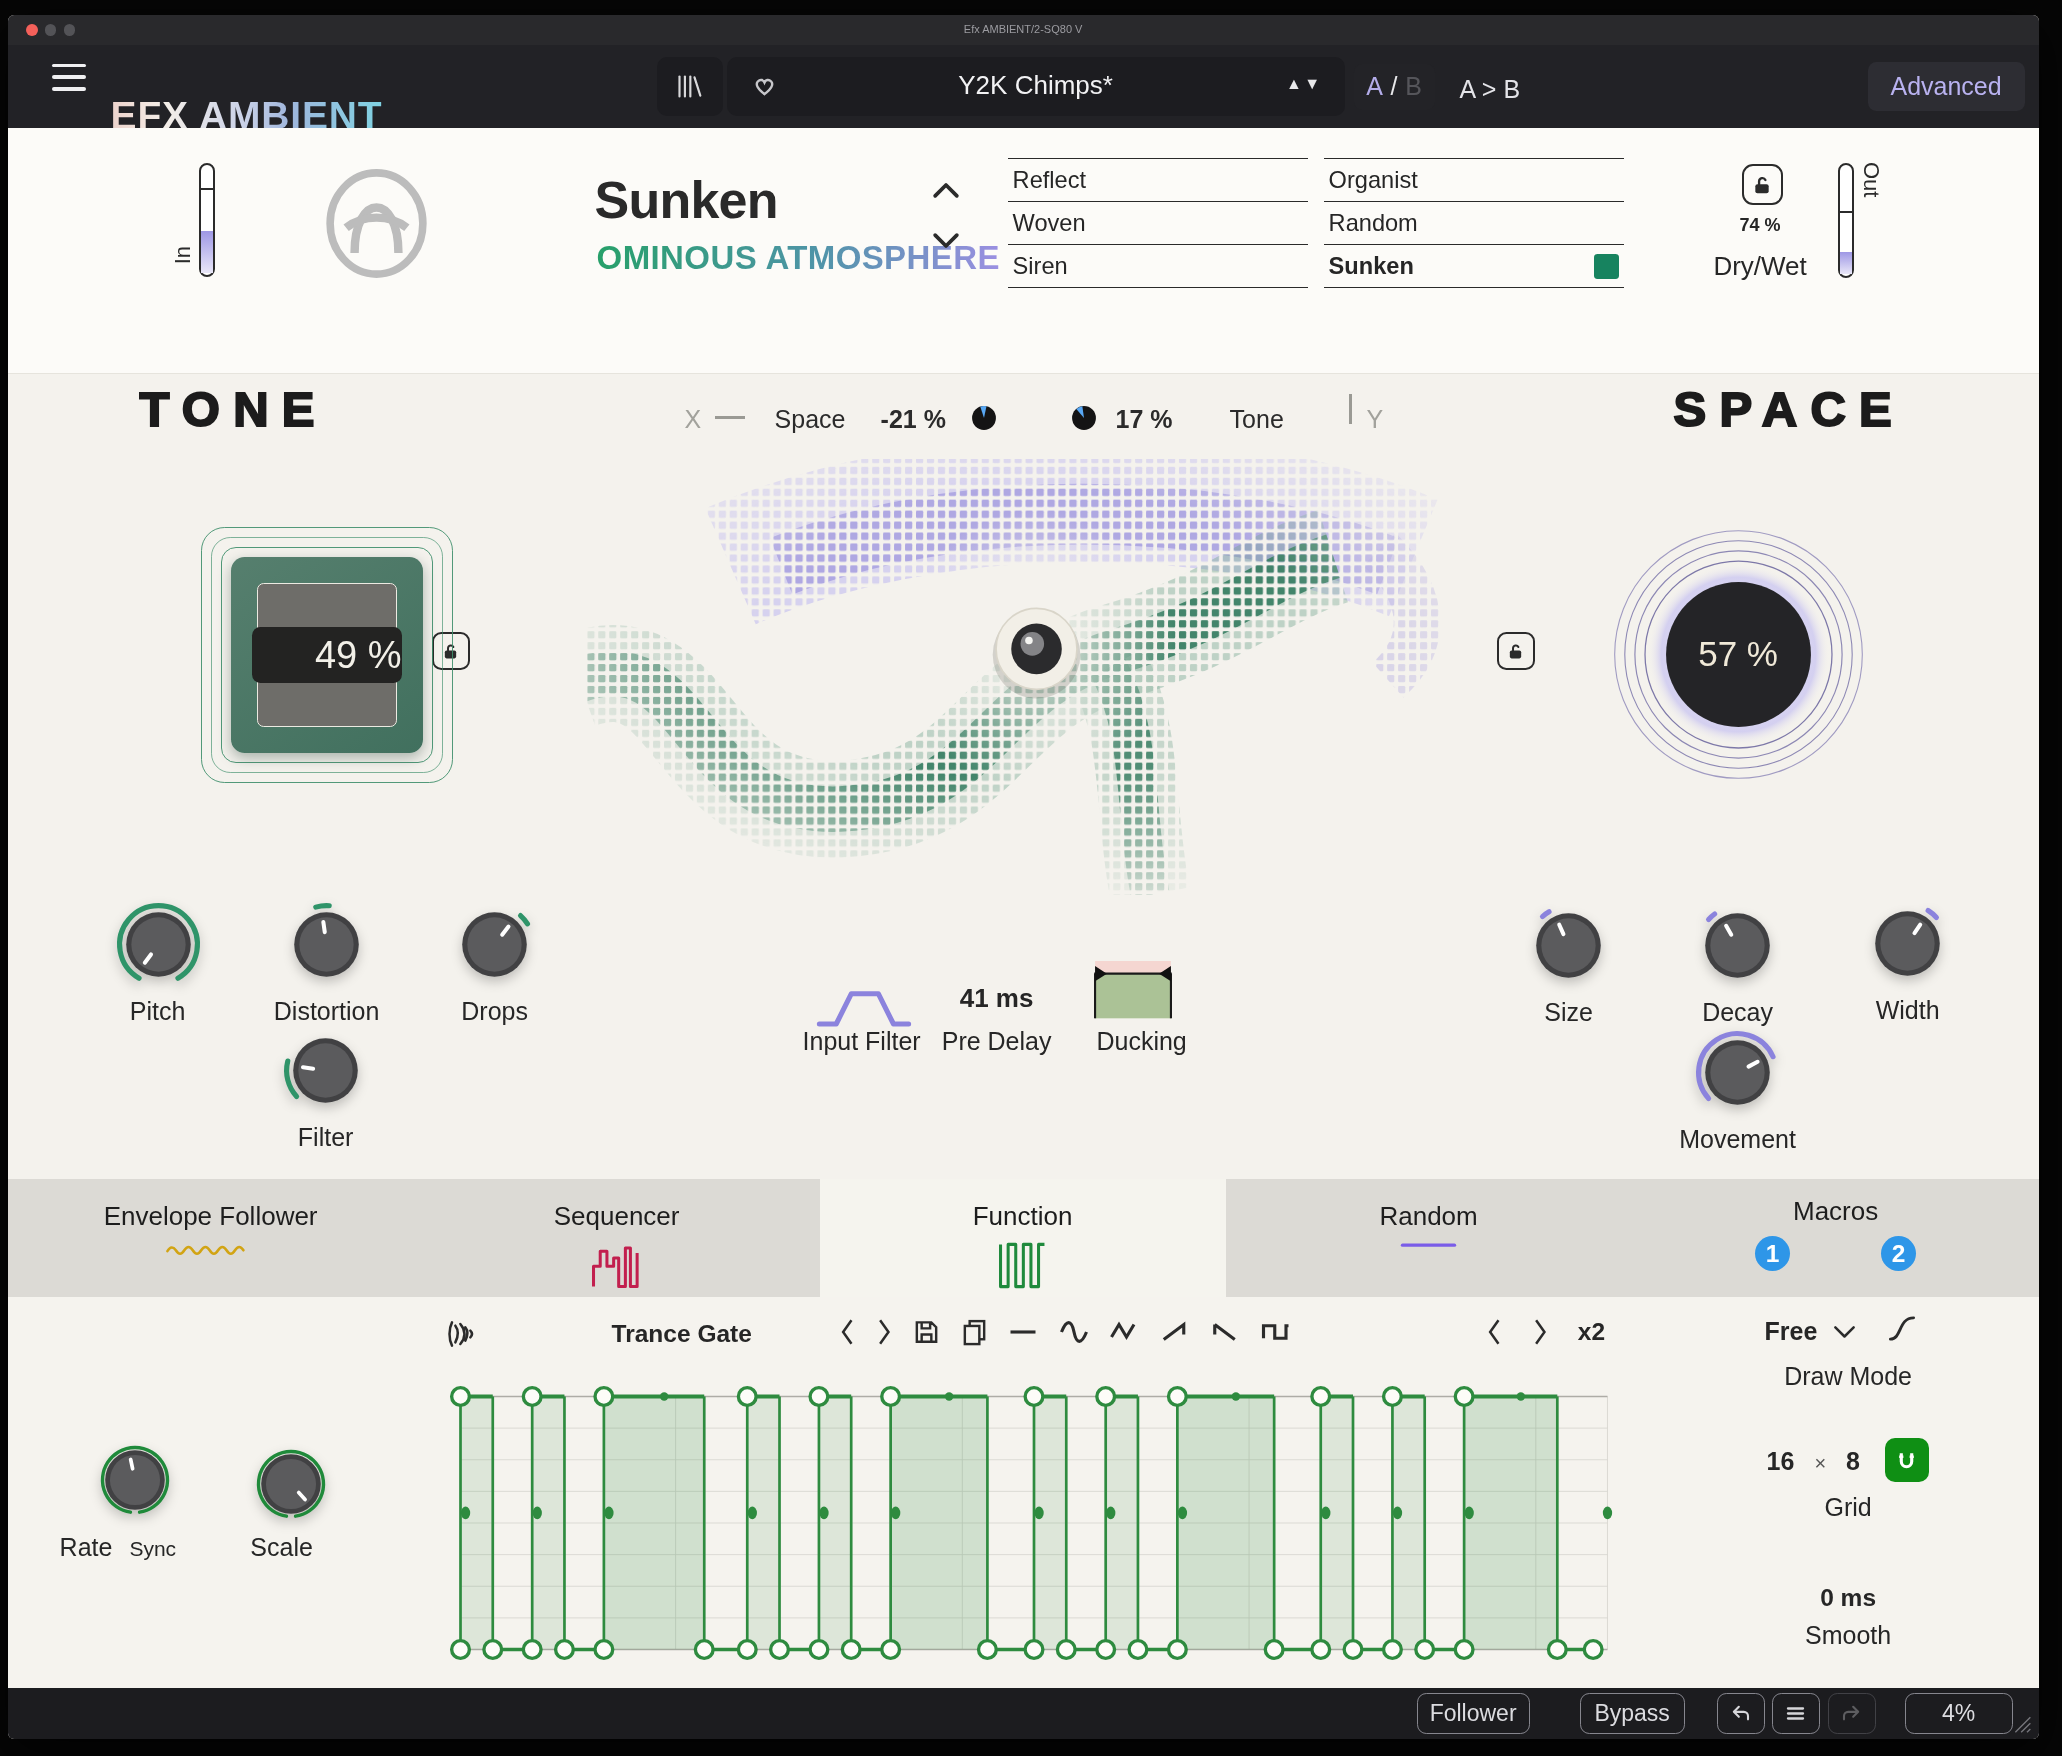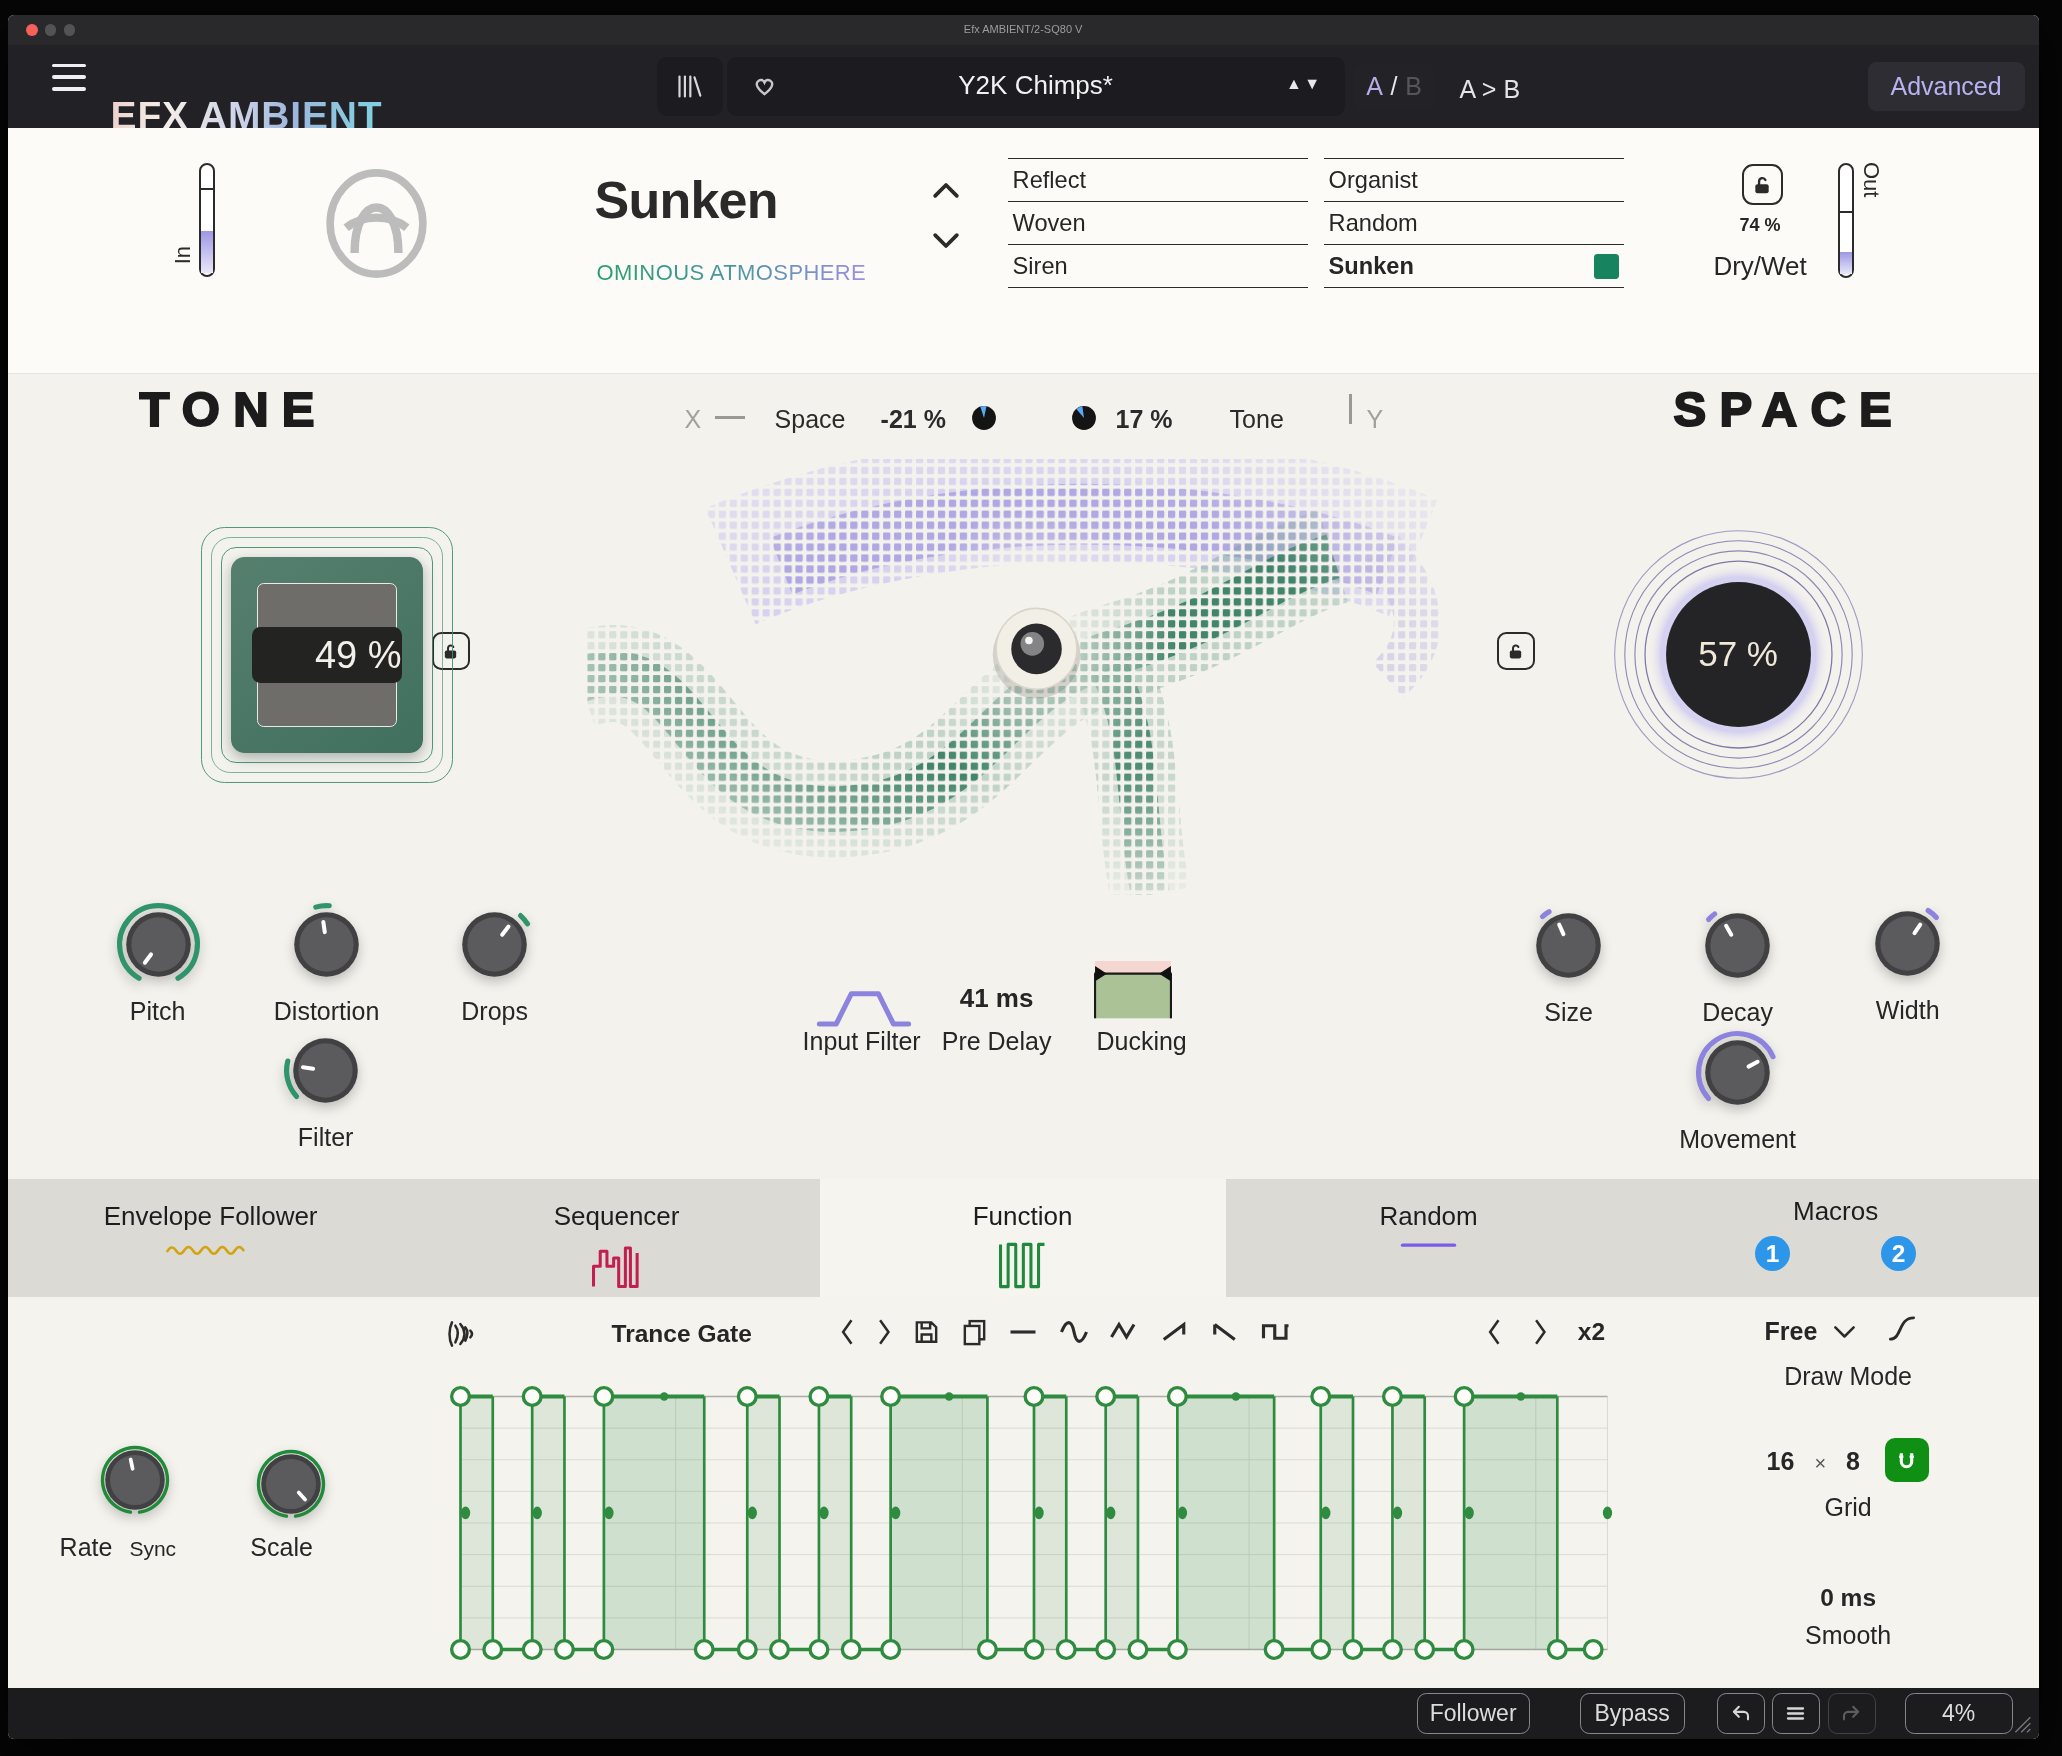--- a/index.html
+++ b/index.html
@@ -24,23 +24,23 @@
   .abchip{position:absolute;background:#232327;border-radius:8.4px;display:flex;align-items:center;justify-content:center;gap:7.6px;font-size:25px;}
   .advanced{position:absolute;background:#2d2d33;border-radius:8.4px;color:#b9b2f0;font-size:25px;display:flex;align-items:center;justify-content:center;}
   
   .band{position:absolute;left:0;top:113px;width:100%;height:245px;background:#fcfbf8;border-bottom:0.8px solid #e6e4dd;}
   .meter{position:absolute;width:12.6px;border:2.1px solid #2b2b2b;border-radius:8.4px;background:#fff;}
   .meter .tick{position:absolute;left:0;width:100%;height:2.1px;background:#2b2b2b;}
   .meter .fill{position:absolute;left:0;width:100%;background:linear-gradient(180deg,#9e97e5,#e9e7f8);}
   .vflip{writing-mode:vertical-rl;transform:rotate(180deg);}
   .vtext{writing-mode:vertical-rl;}
   .presetname{position:absolute;font-weight:bold;font-size:52px;color:#2a2a2a;letter-spacing:-0.8px;}
-  .presettype{position:absolute;font-size:22px;font-weight:normal;letter-spacing:0.4px;
+  .presettype{position:absolute;font-size:33px;font-weight:bold;letter-spacing:0.4px;
         background:linear-gradient(90deg,#27a06a 0%,#4f94a8 55%,#9b8fe2 100%);
-        -webkit-background-clip:text;background-clip:text;color:transparent;margin-top:21px;}
+        -webkit-background-clip:text;background-clip:text;color:transparent;}
   .ptable{position:absolute;width:300px;border-bottom:1.7px solid #2a2a2a;}
   .prow{height:42px;border-top:1.7px solid #2a2a2a;display:flex;align-items:center;padding:0 5px;font-size:23.6px;color:#262626;cursor:pointer;}
   .swatch{width:25px;height:25px;border-radius:3.4px;background:#17835f;margin-left:auto;}
   .lockbtn{position:absolute;width:37px;height:37px;border:2.1px solid #2b2b2b;border-radius:11px;display:flex;align-items:center;justify-content:center;background:transparent;cursor:pointer;}
   
   .bigtitle{position:absolute;font-size:49px;font-weight:bold;letter-spacing:.27em;color:#1c1c1c;-webkit-text-stroke:2.1px #1c1c1c;}
   .xytxt{position:absolute;font-size:25px;color:#2b2b2b;}
   .xytxt.b{font-weight:bold;}
   .xytxt.g{color:#a2a29c;}
   .knob{position:absolute;width:91px;height:91px;filter:drop-shadow(0 5.9px 5.9px rgba(0,0,0,.22));cursor:pointer;}

